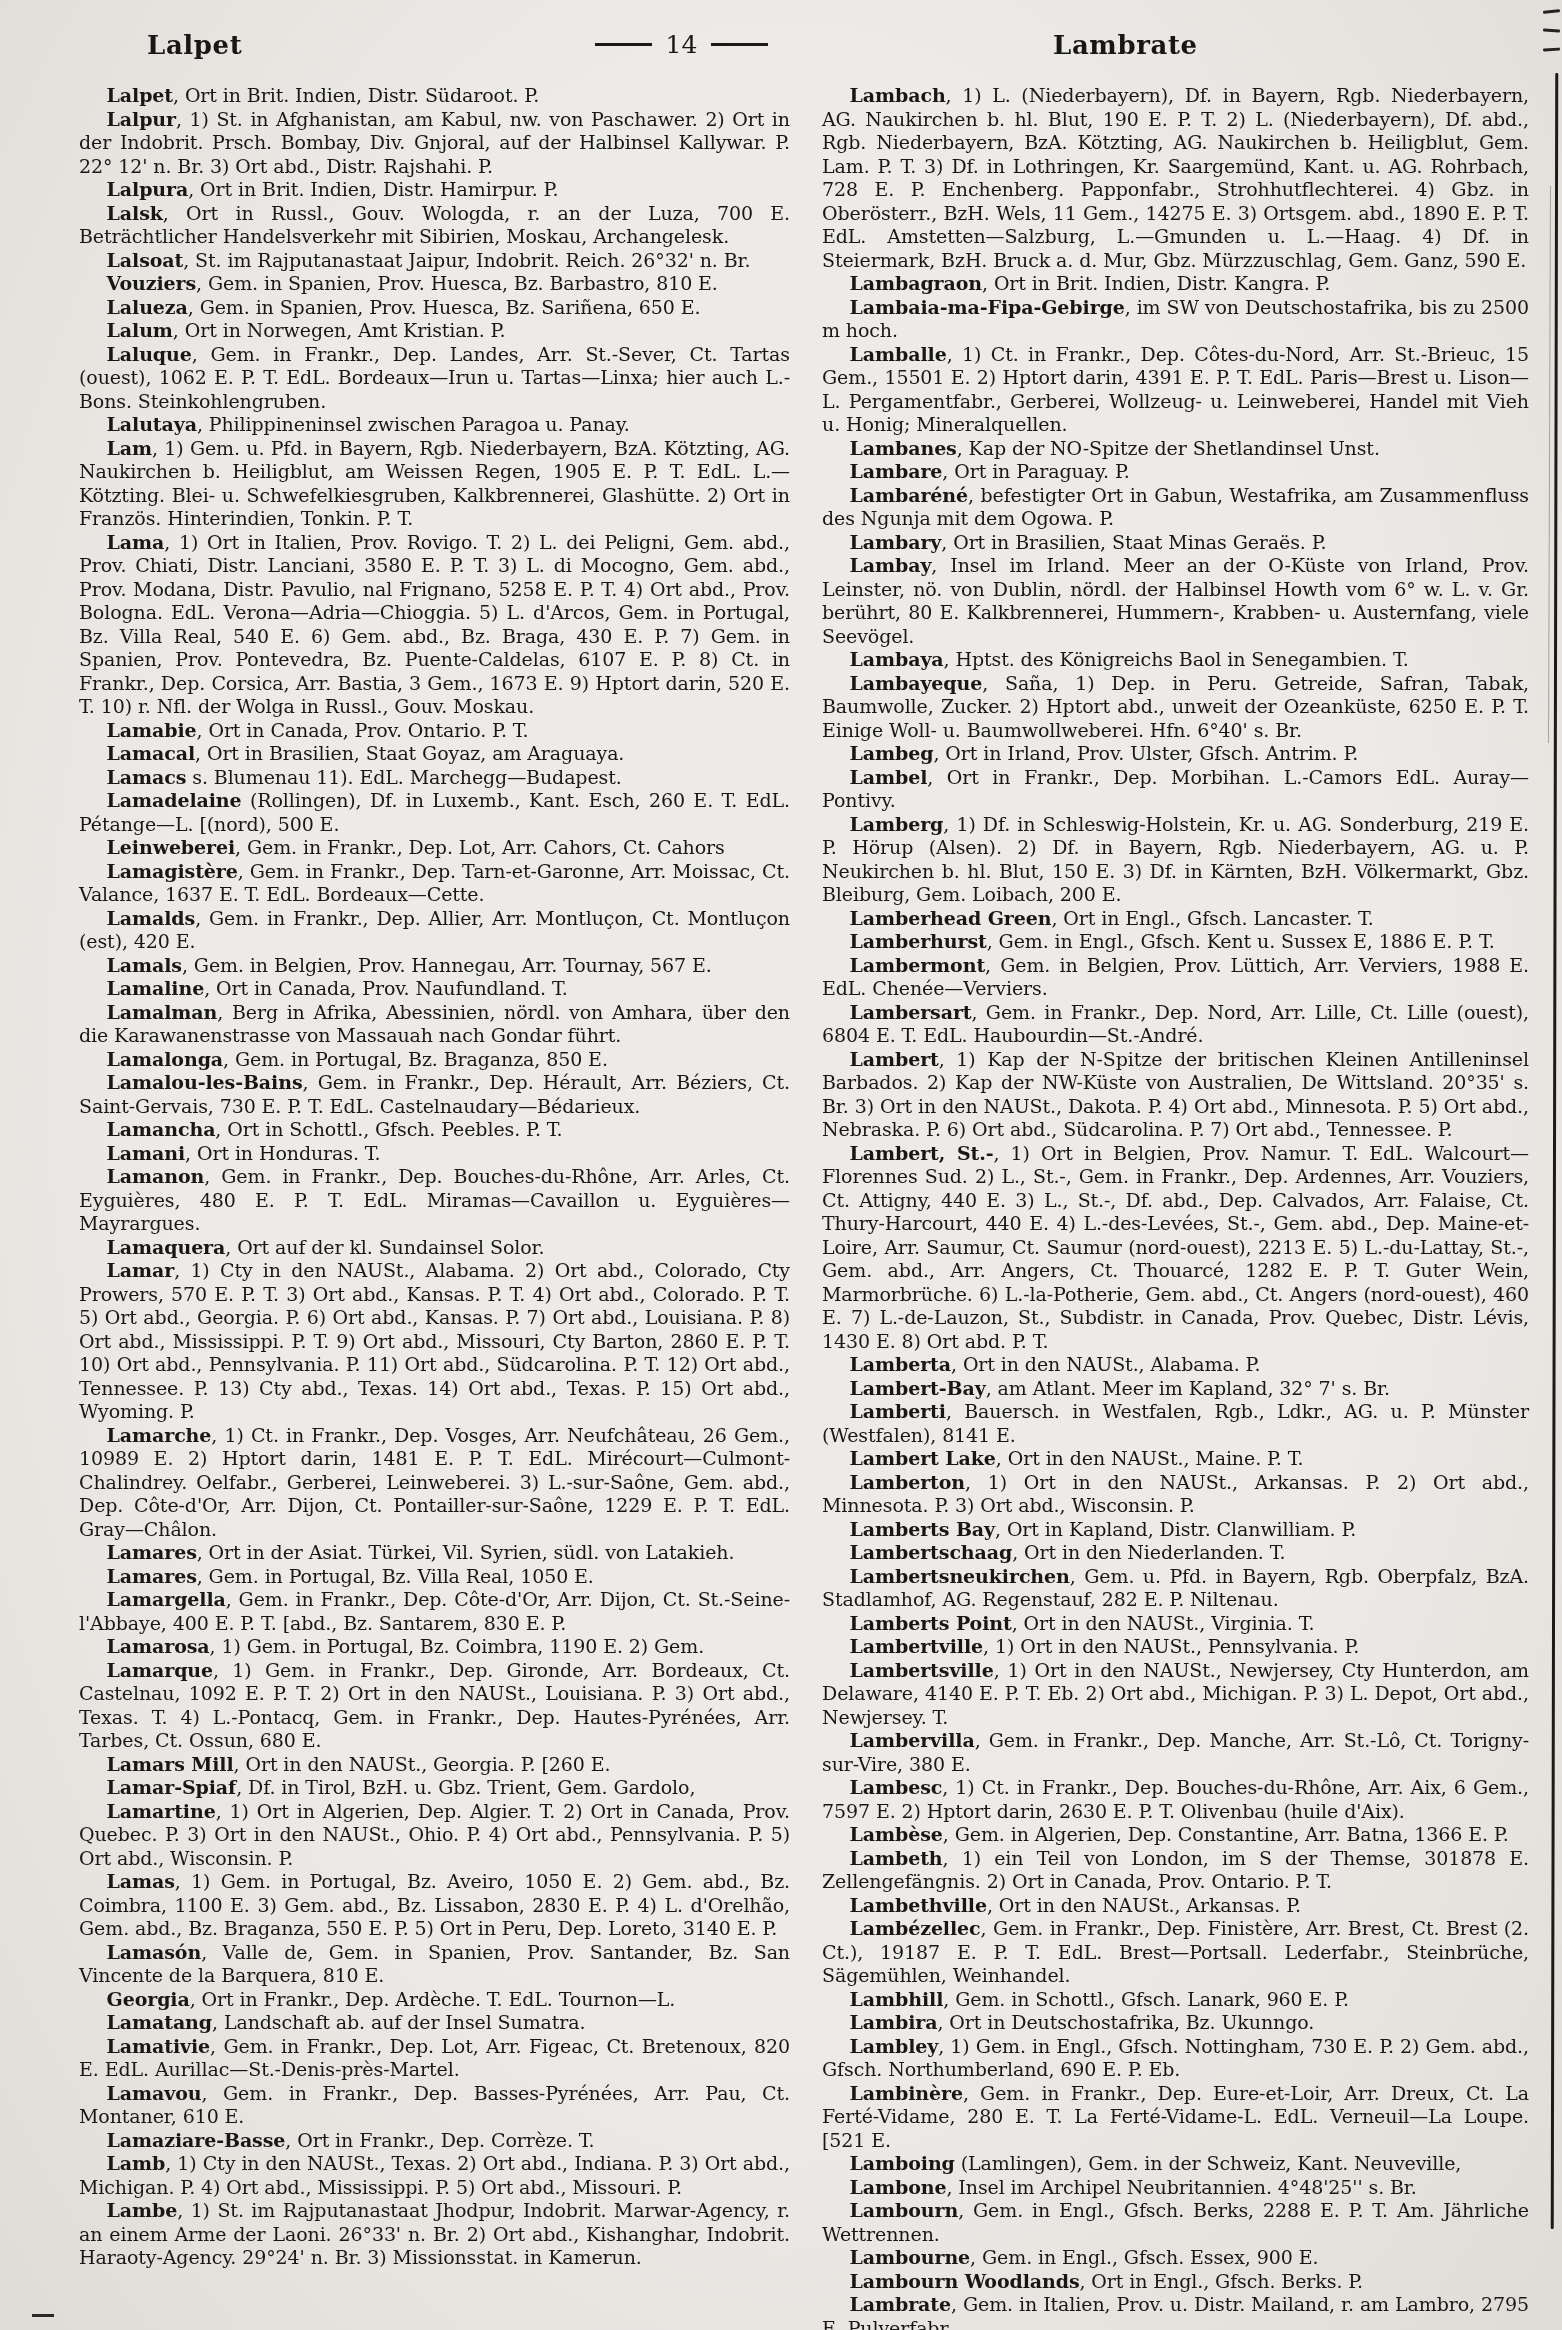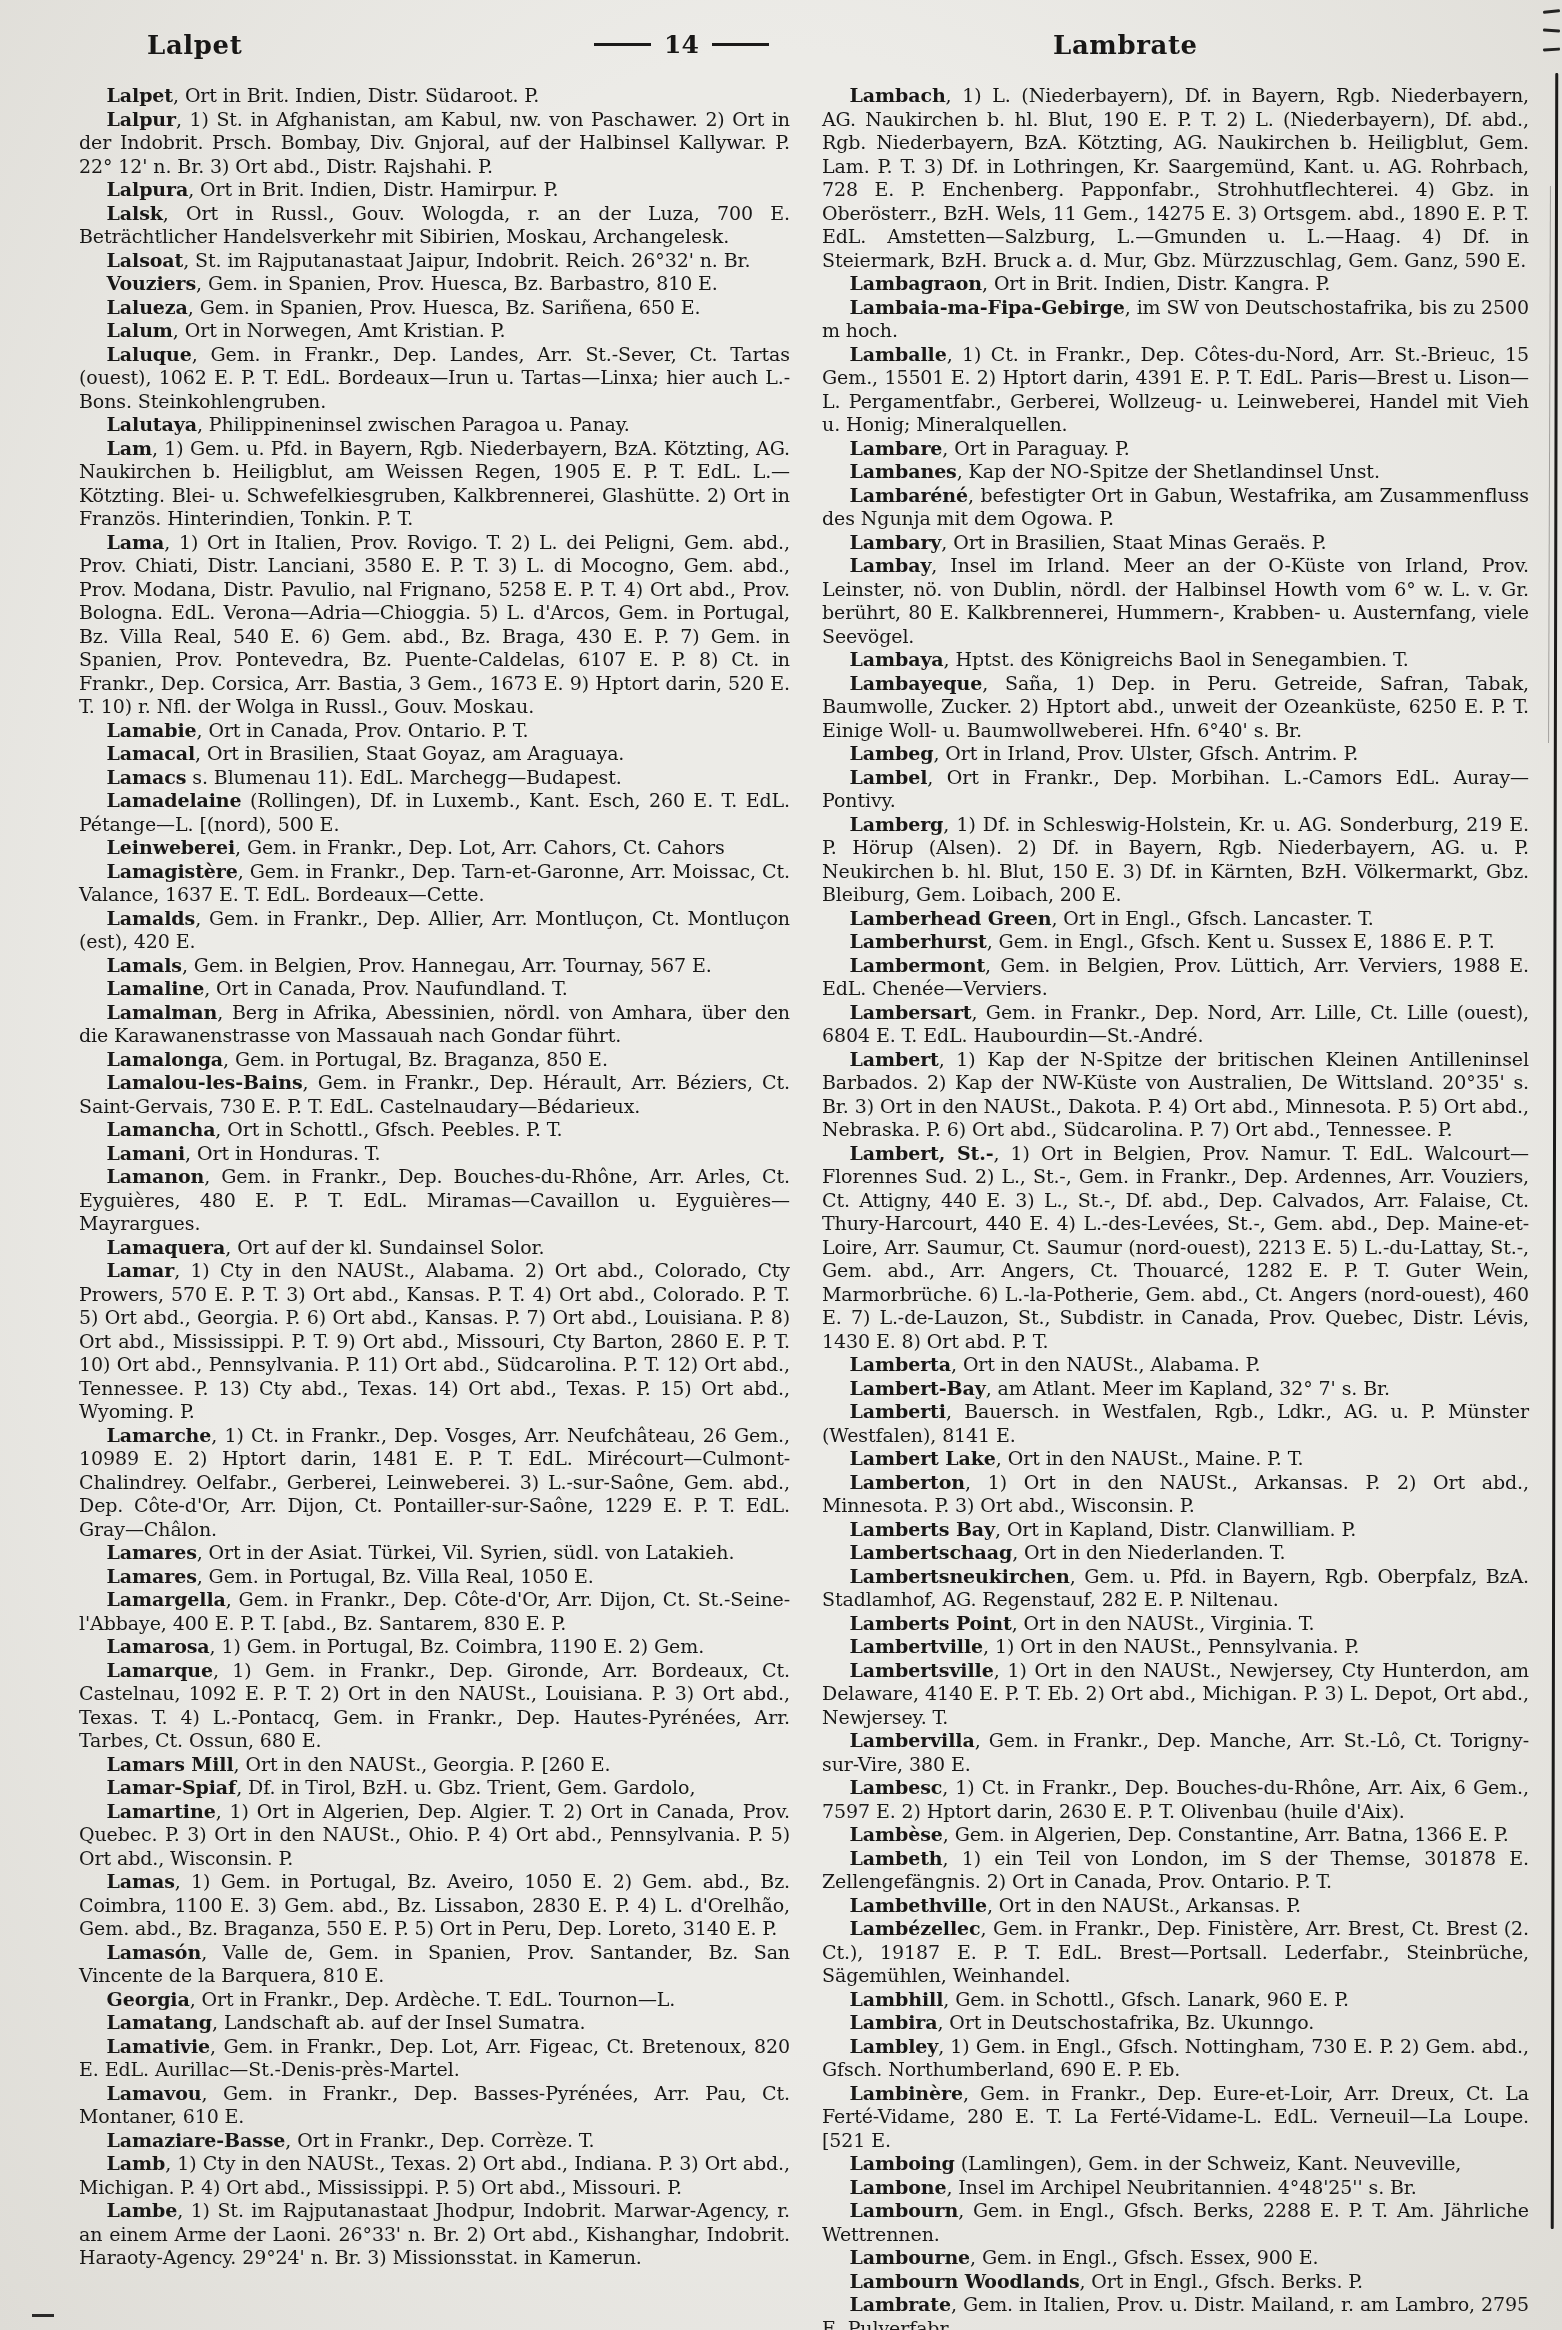--- a/index.html
+++ b/index.html
@@ -15,21 +15,21 @@
     font-family: "DejaVu Serif", "Liberation Serif", serif;
     color: #181716;
   }
   .page { position: absolute; inset: 0; }
 
   
   .running-header { position: absolute; top: 30px; left: 0; right: 0; height: 35px; }
   .catchword { position: absolute; font-weight: bold; font-size: 26px; letter-spacing: 0.6px; }
   .catchword.left  { left: 147px; }
   .catchword.right { left: 1053px; }
-  .pagenum-block { position: absolute; left: 545px; width: 273px; text-align: center; font-size: 25px; font-weight: bold; white-space: nowrap; }
+  .pagenum-block { position: absolute; left: 545px; width: 273px; text-align: center; font-size: 25px; font-weight: normal; white-space: nowrap; }
   .pagenum-rule { display: inline-block; width: 57px; height: 3.1px; background: #1b1a19; vertical-align: middle; margin: 0 13.6px 3.7px 13.6px; }
 
   
   .col {
     position: absolute;
     top: 84px;
     width: 711px;
     font-size: 19px;
     line-height: 23.5px;
     letter-spacing: -0.1px;
@@ -121,22 +121,22 @@
       <p class="entry"><b>Lamavou</b>, Gem. in Frankr., Dep. Basses-Pyrénées, Arr. Pau, Ct. Montaner, 610 E.</p>
       <p class="entry"><b>Lamaziare-Basse</b>, Ort in Frankr., Dep. Corrèze. T.</p>
       <p class="entry"><b>Lamb</b>, 1) Cty in den NAUSt., Texas. 2) Ort abd., Indiana. P. 3) Ort abd., Michigan. P. 4) Ort abd., Mississippi. P. 5) Ort abd., Missouri. P.</p>
       <p class="entry"><b>Lambe</b>, 1) St. im Rajputanastaat Jhodpur, Indobrit. Marwar-Agency, r. an einem Arme der Laoni. 26°33' n. Br. 2) Ort abd., Kishanghar, Indobrit. Haraoty-Agency. 29°24' n. Br. 3) Missionsstat. in Kamerun.</p>
     </div>
   <div class="col col-right">
       <p class="entry"><b>Lambach</b>, 1) L. (Niederbayern), Df. in Bayern, Rgb. Niederbayern, AG. Naukirchen b. hl. Blut, 190 E. P. T. 2) L. (Niederbayern), Df. abd., Rgb. Niederbayern, BzA. Kötzting, AG. Naukirchen b. Heiligblut, Gem. Lam. P. T. 3) Df. in Lothringen, Kr. Saargemünd, Kant. u. AG. Rohrbach, 728 E. P. Enchenberg. Papponfabr., Strohhutflechterei. 4) Gbz. in Oberösterr., BzH. Wels, 11 Gem., 14275 E. 3) Ortsgem. abd., 1890 E. P. T. EdL. Amstetten—Salzburg, L.—Gmunden u. L.—Haag. 4) Df. in Steiermark, BzH. Bruck a. d. Mur, Gbz. Mürzzuschlag, Gem. Ganz, 590 E.</p>
       <p class="entry"><b>Lambagraon</b>, Ort in Brit. Indien, Distr. Kangra. P.</p>
       <p class="entry"><b>Lambaia-ma-Fipa-Gebirge</b>, im SW von Deutschostafrika, bis zu 2500 m hoch.</p>
       <p class="entry"><b>Lamballe</b>, 1) Ct. in Frankr., Dep. Côtes-du-Nord, Arr. St.-Brieuc, 15 Gem., 15501 E. 2) Hptort darin, 4391 E. P. T. EdL. Paris—Brest u. Lison—L. Pergamentfabr., Gerberei, Wollzeug- u. Leinweberei, Handel mit Vieh u. Honig; Mineralquellen.</p>
+      <p class="entry"><b>Lambanes</b>, Kap der NO-Spitze der Shetlandinsel Unst.</p>
       <p class="entry"><b>Lambare</b>, Ort in Paraguay. P.</p>
-      <p class="entry"><b>Lambanes</b>, Kap der NO-Spitze der Shetlandinsel Unst.</p>
       <p class="entry"><b>Lambaréné</b>, befestigter Ort in Gabun, Westafrika, am Zusammenfluss des Ngunja mit dem Ogowa. P.</p>
       <p class="entry"><b>Lambary</b>, Ort in Brasilien, Staat Minas Geraës. P.</p>
       <p class="entry"><b>Lambay</b>, Insel im Irland. Meer an der O-Küste von Irland, Prov. Leinster, nö. von Dublin, nördl. der Halbinsel Howth vom 6° w. L. v. Gr. berührt, 80 E. Kalkbrennerei, Hummern-, Krabben- u. Austernfang, viele Seevögel.</p>
       <p class="entry"><b>Lambaya</b>, Hptst. des Königreichs Baol in Senegambien. T.</p>
       <p class="entry"><b>Lambayeque</b>, Saña, 1) Dep. in Peru. Getreide, Safran, Tabak, Baumwolle, Zucker. 2) Hptort abd., unweit der Ozeanküste, 6250 E. P. T. Einige Woll- u. Baumwollweberei. Hfn. 6°40' s. Br.</p>
       <p class="entry"><b>Lambeg</b>, Ort in Irland, Prov. Ulster, Gfsch. Antrim. P.</p>
       <p class="entry"><b>Lambel</b>, Ort in Frankr., Dep. Morbihan. L.-Camors EdL. Auray—Pontivy.</p>
       <p class="entry"><b>Lamberg</b>, 1) Df. in Schleswig-Holstein, Kr. u. AG. Sonderburg, 219 E. P. Hörup (Alsen). 2) Df. in Bayern, Rgb. Niederbayern, AG. u. P. Neukirchen b. hl. Blut, 150 E. 3) Df. in Kärnten, BzH. Völkermarkt, Gbz. Bleiburg, Gem. Loibach, 200 E.</p>
       <p class="entry"><b>Lamberhead Green</b>, Ort in Engl., Gfsch. Lancaster. T.</p>
       <p class="entry"><b>Lamberhurst</b>, Gem. in Engl., Gfsch. Kent u. Sussex E, 1886 E. P. T.</p>

